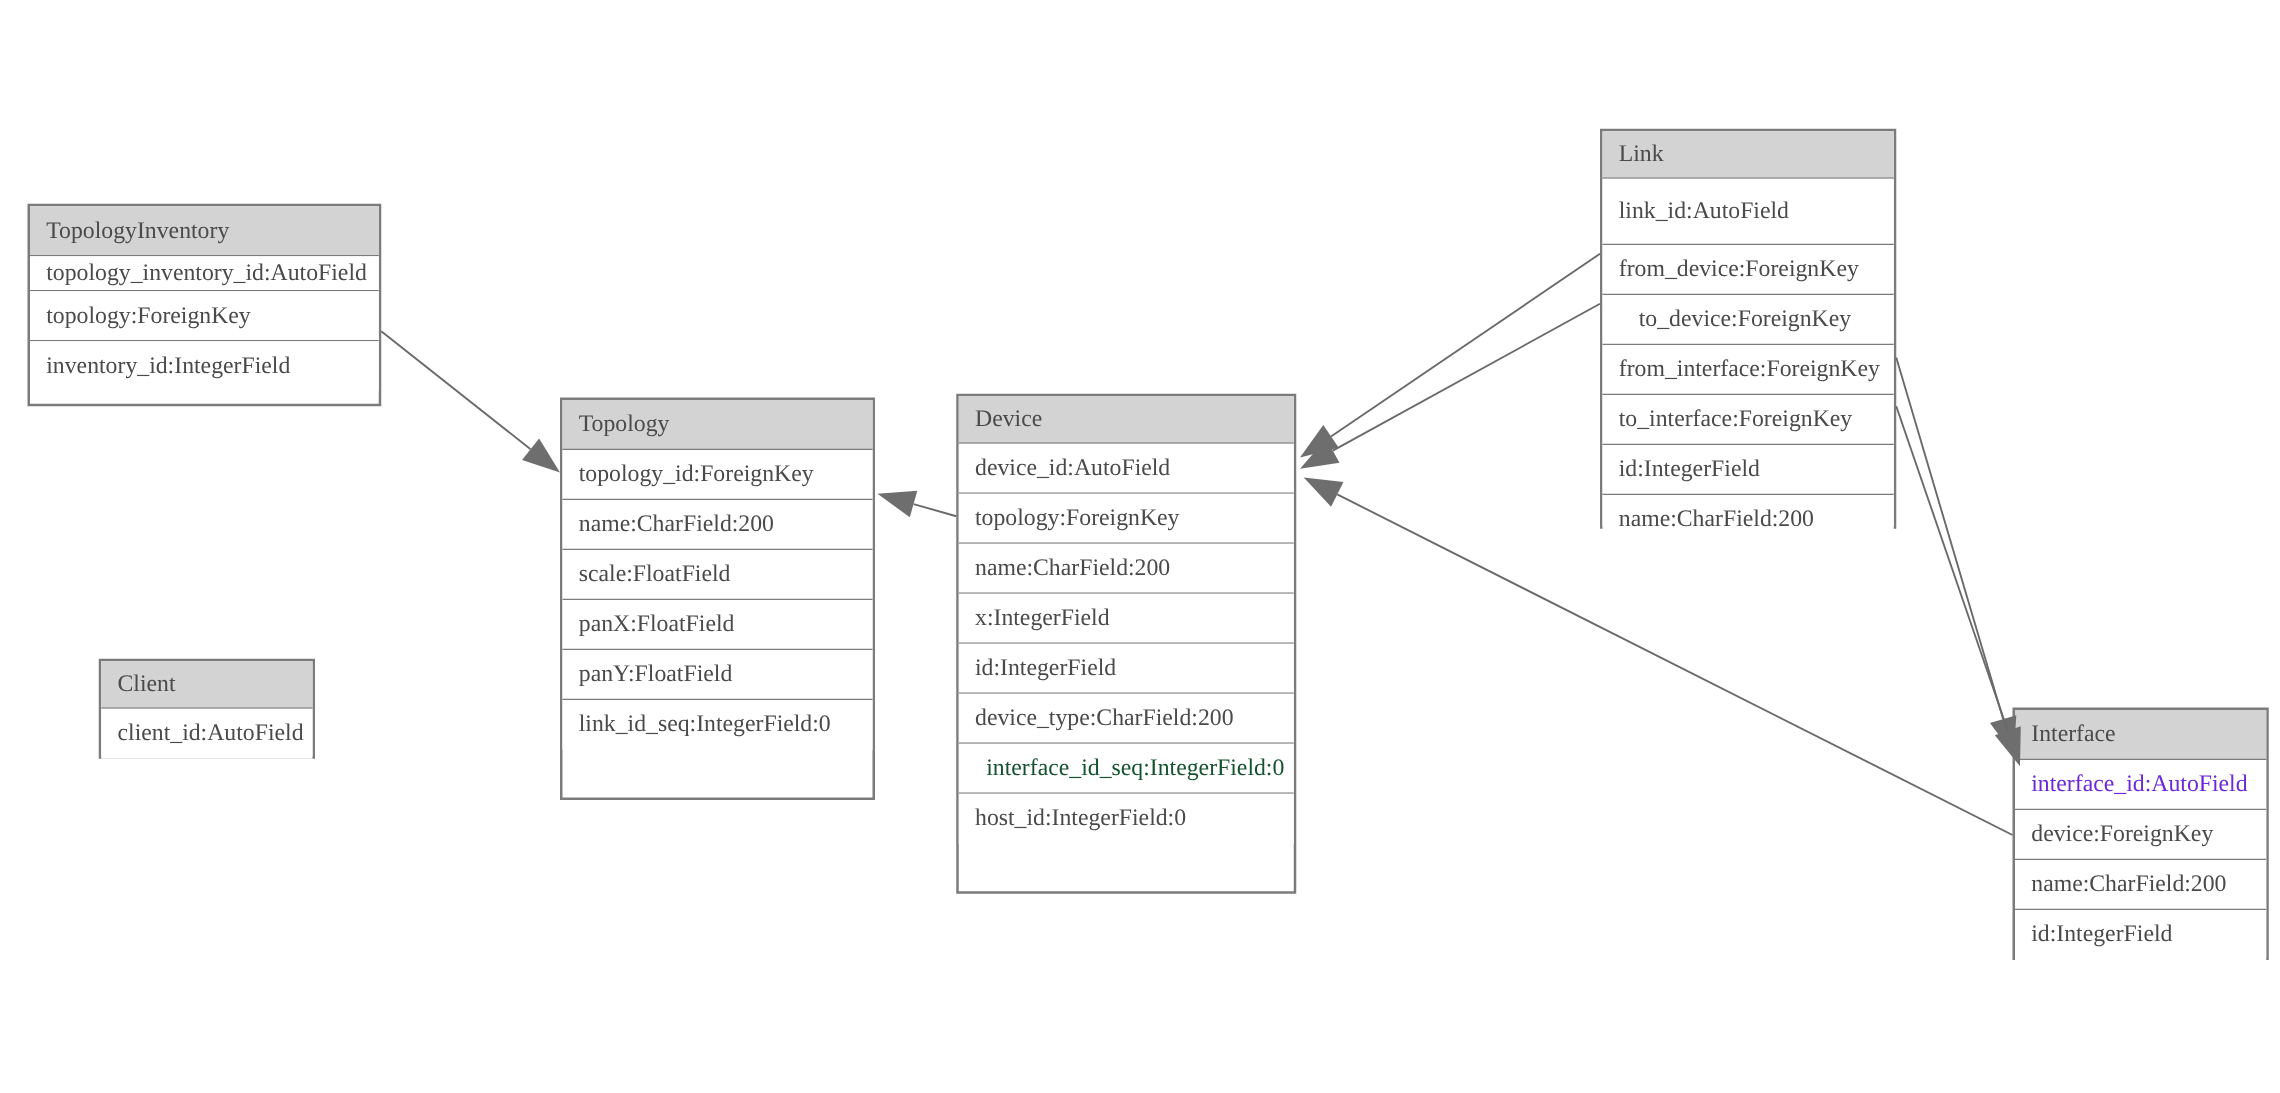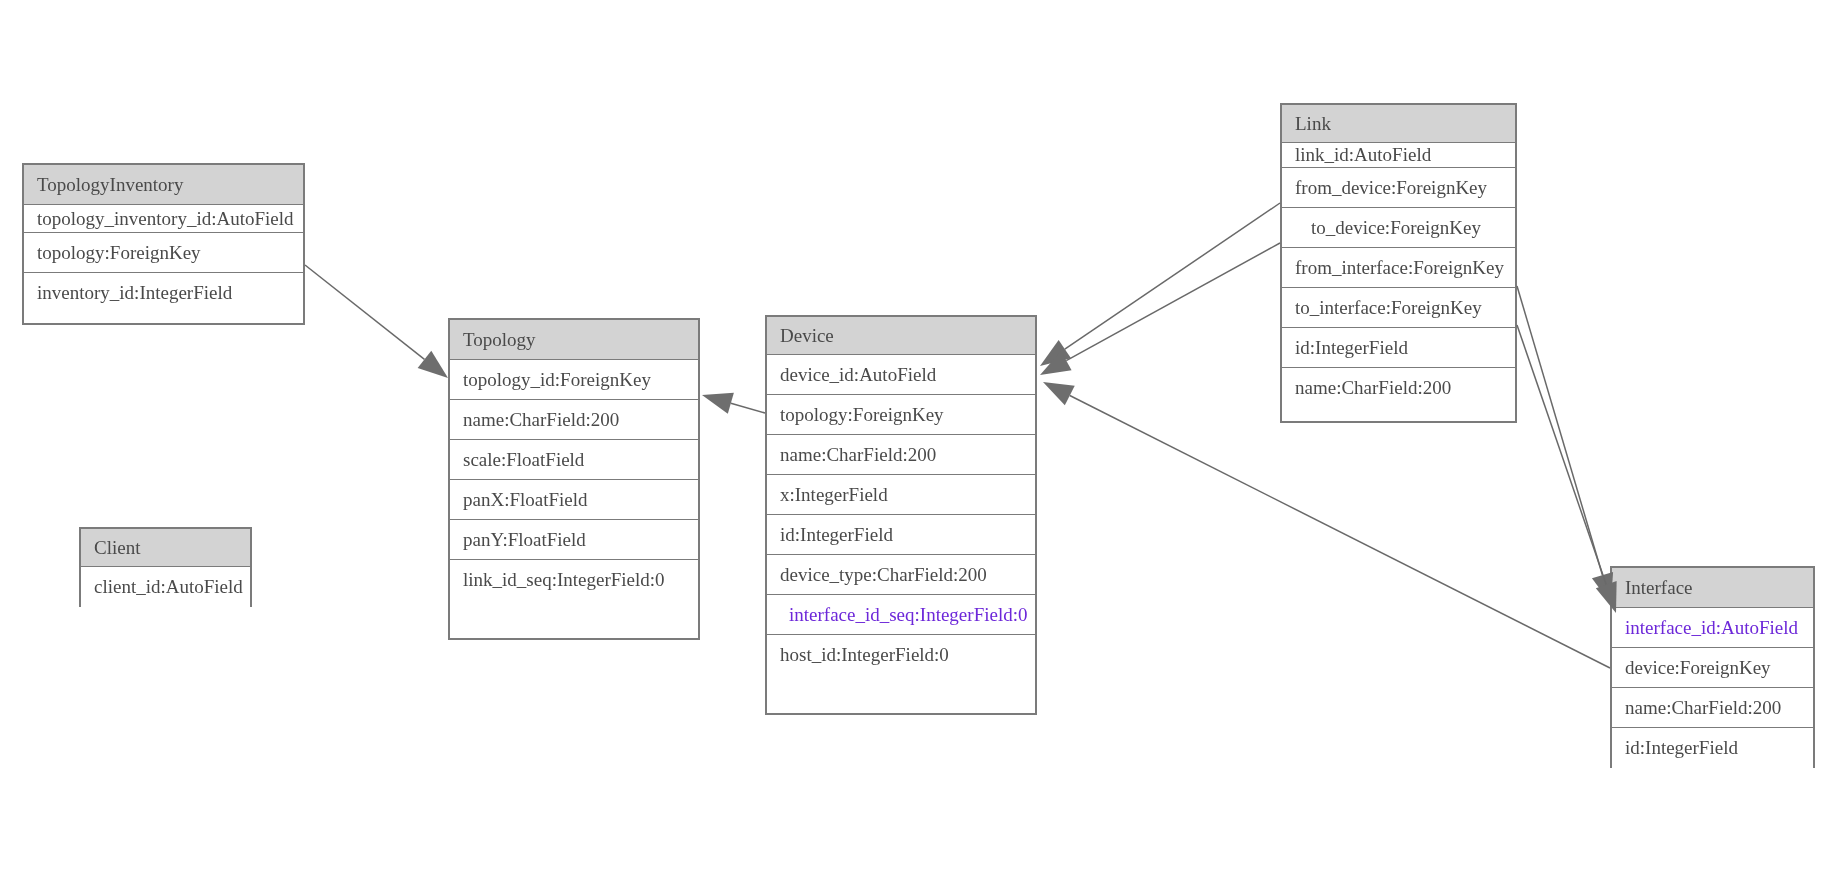--- a/index.html
+++ b/index.html
@@ -89,26 +89,26 @@
         <div class="er-table-row" style="height: 40px; color: rgb(74, 74, 74); border-bottom-color: rgb(123, 123, 123);">client_id:AutoField</div>
       </div>
       <div class="er-table" style="left: 765px; top: 315px; width: 272px; height: 400px; border-color: rgb(123, 123, 123); background: rgb(255, 255, 255);">
         <div class="er-table-header" style="height: 38px; background: rgb(211, 211, 211); color: rgb(74, 74, 74); border-bottom-color: rgb(123, 123, 123);">Device</div>
         <div class="er-table-row" style="height: 40px; color: rgb(74, 74, 74); border-bottom-color: rgb(123, 123, 123);">device_id:AutoField</div>
         <div class="er-table-row" style="height: 40px; color: rgb(74, 74, 74); border-bottom-color: rgb(123, 123, 123);">topology:ForeignKey</div>
         <div class="er-table-row" style="height: 40px; color: rgb(74, 74, 74); border-bottom-color: rgb(123, 123, 123);">name:CharField:200</div>
         <div class="er-table-row" style="height: 40px; color: rgb(74, 74, 74); border-bottom-color: rgb(123, 123, 123);">x:IntegerField</div>
         <div class="er-table-row" style="height: 40px; color: rgb(74, 74, 74); border-bottom-color: rgb(123, 123, 123);">id:IntegerField</div>
         <div class="er-table-row" style="height: 40px; color: rgb(74, 74, 74); border-bottom-color: rgb(123, 123, 123);">device_type:CharField:200</div>
-        <div class="er-table-row" style="height: 40px; color: #6d28d9; border-bottom-color: rgb(123, 123, 123); padding-left: 22px;">interface_id_seq:IntegerField:0</div>
+        <div class="er-table-row" style="height: 40px; color: #14532d; border-bottom-color: rgb(123, 123, 123); padding-left: 22px;">interface_id_seq:IntegerField:0</div>
         <div class="er-table-row" style="height: 40px; color: rgb(74, 74, 74); border-bottom-color: rgb(123, 123, 123);">host_id:IntegerField:0</div>
       </div>
       <div class="er-table" style="left: 1280px; top: 103px; width: 237px; height: 320px; border-color: rgb(123, 123, 123); background: rgb(255, 255, 255);">
         <div class="er-table-header" style="height: 38px; background: rgb(211, 211, 211); color: rgb(74, 74, 74); border-bottom-color: rgb(123, 123, 123);">Link</div>
-        <div class="er-table-row" style="height: 25px; color: rgb(74, 74, 74); border-bottom-color: rgb(123, 123, 123);">link_id:AutoField</div>
+        <div class="er-table-row" style="height: 53px; color: rgb(74, 74, 74); border-bottom-color: rgb(123, 123, 123);">link_id:AutoField</div>
         <div class="er-table-row" style="height: 40px; color: rgb(74, 74, 74); border-bottom-color: rgb(123, 123, 123);">from_device:ForeignKey</div>
         <div class="er-table-row" style="height: 40px; color: rgb(74, 74, 74); border-bottom-color: rgb(123, 123, 123); padding-left: 29px;">to_device:ForeignKey</div>
         <div class="er-table-row" style="height: 40px; color: rgb(74, 74, 74); border-bottom-color: rgb(123, 123, 123);">from_interface:ForeignKey</div>
         <div class="er-table-row" style="height: 40px; color: rgb(74, 74, 74); border-bottom-color: rgb(123, 123, 123);">to_interface:ForeignKey</div>
         <div class="er-table-row" style="height: 40px; color: rgb(74, 74, 74); border-bottom-color: rgb(123, 123, 123);">id:IntegerField</div>
         <div class="er-table-row" style="height: 40px; color: rgb(74, 74, 74); border-bottom-color: rgb(123, 123, 123);">name:CharField:200</div>
       </div>
       <div class="er-table" style="left: 1610px; top: 566px; width: 205px; height: 202px; border-color: rgb(123, 123, 123); background: rgb(255, 255, 255);">
         <div class="er-table-header" style="height: 40px; background: rgb(211, 211, 211); color: rgb(74, 74, 74); border-bottom-color: rgb(123, 123, 123);">Interface</div>
         <div class="er-table-row" style="height: 40px; color: #6d28d9; border-bottom-color: rgb(123, 123, 123);">interface_id:AutoField</div>

